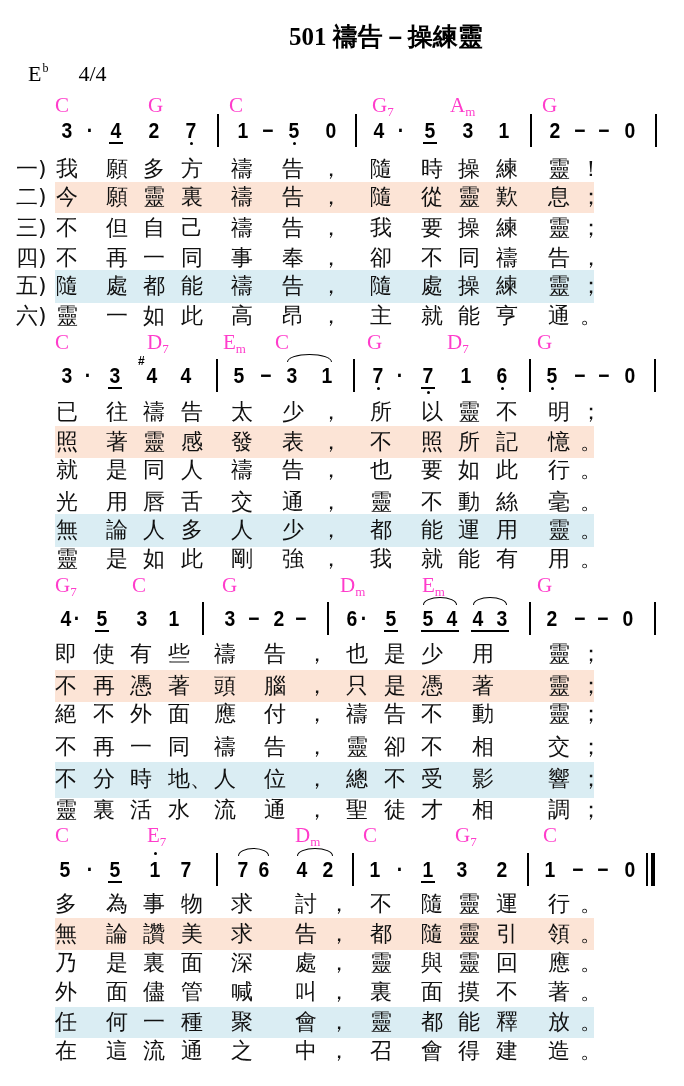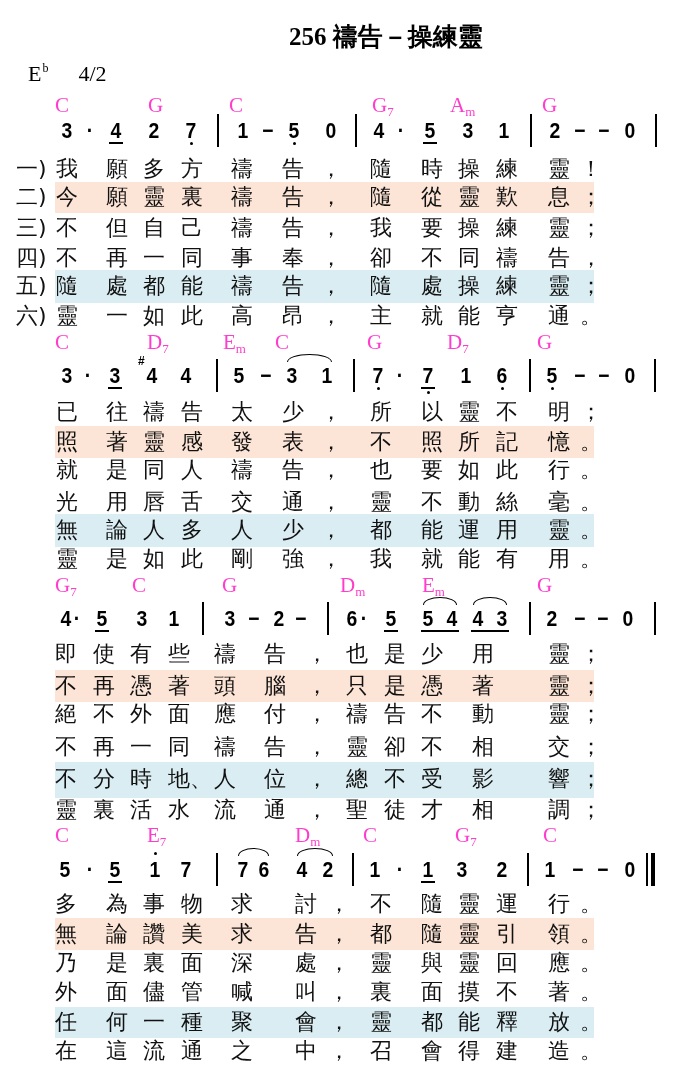--- a/index.html
+++ b/index.html
@@ -44,23 +44,23 @@
   }
   .lyric, .label {
     position: absolute; white-space: nowrap; color: #111;
     font-family: "DejaVu Sans", sans-serif; font-size: 22px; line-height: 26px;
   }
 </style>
 </head>
 <body>
 
 <div id="sheet">
-  <div class="title">256 禱告－操練靈</div>
+  <div class="title">501 禱告－操練靈</div>
   <div class="keysig">
-    <span>E</span><span class="acc-sup">b</span><span class="time">4/2</span>
+    <span>E</span><span class="acc-sup">b</span><span class="time">4/4</span>
   </div>
 <div class="section">
       <div class="band" style="top: 182px; height: 31px; background: rgb(252, 228, 214);"></div>
       <div class="band" style="top: 270px; height: 33px; background: rgb(218, 237, 243);"></div>
       <div class="chord" style="left: 55px; top: 95px; color: rgb(255, 60, 203);"><span class="root">C</span><span class="qual"></span></div>
       <div class="chord" style="left: 148px; top: 95px; color: rgb(255, 60, 203);"><span class="root">G</span><span class="qual"></span></div>
       <div class="chord" style="left: 229px; top: 95px; color: rgb(255, 60, 203);"><span class="root">C</span><span class="qual"></span></div>
       <div class="chord" style="left: 372px; top: 95px; color: rgb(255, 60, 203);"><span class="root">G</span><span class="qual">7</span></div>
       <div class="chord" style="left: 450px; top: 95px; color: rgb(255, 60, 203);"><span class="root">A</span><span class="qual">m</span></div>
       <div class="chord" style="left: 542px; top: 95px; color: rgb(255, 60, 203);"><span class="root">G</span><span class="qual"></span></div>

